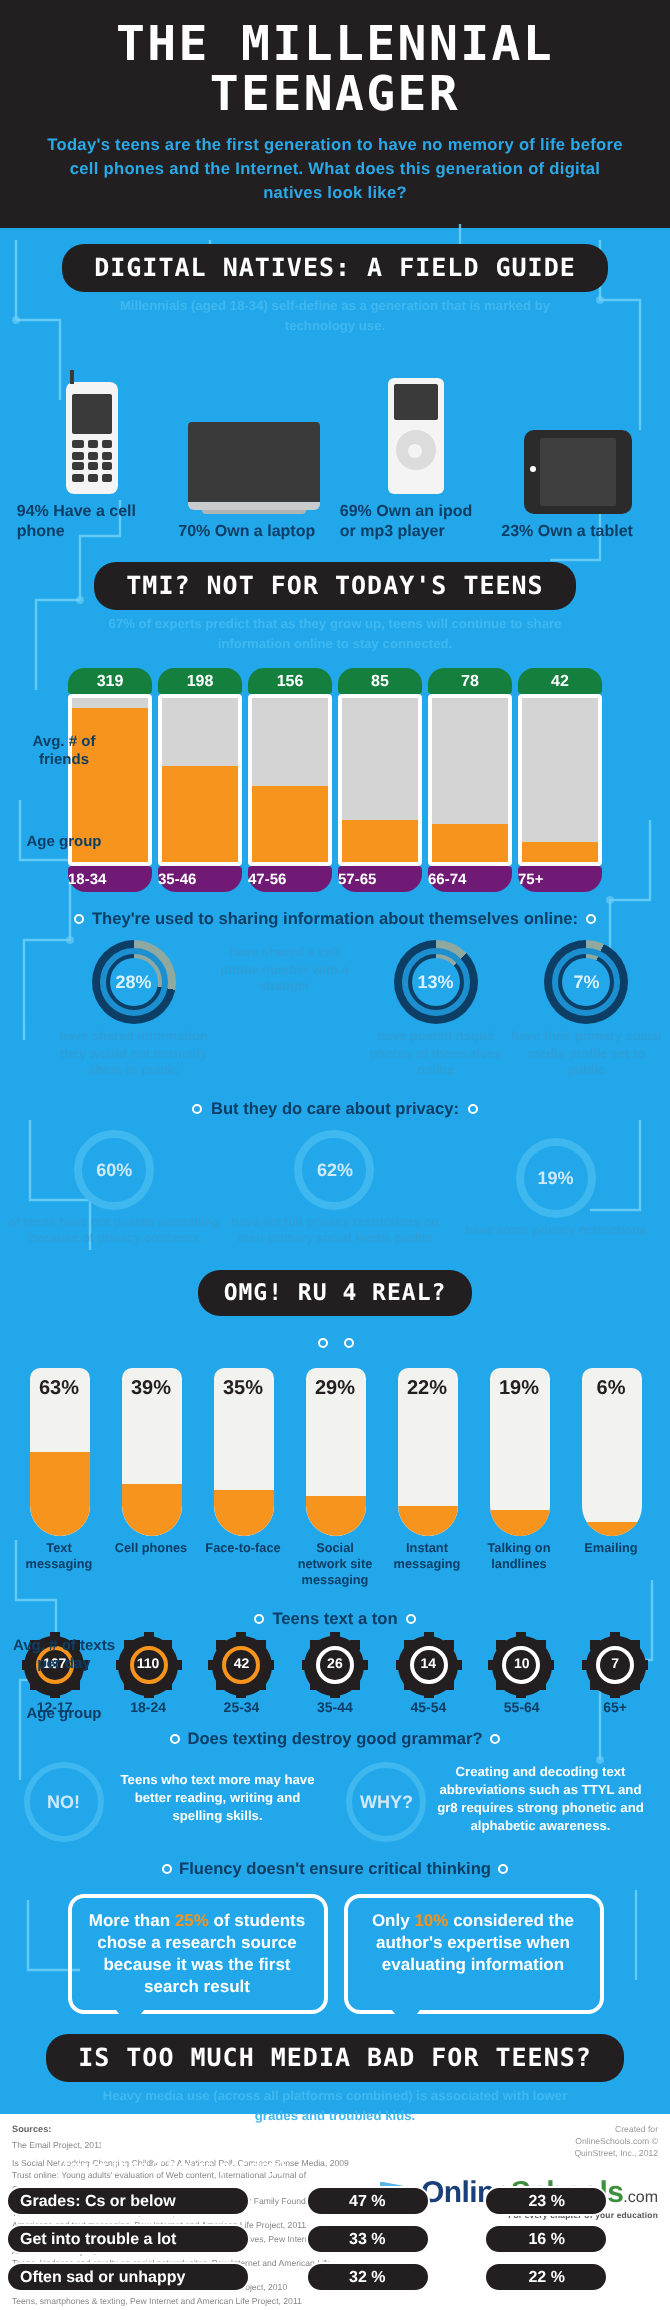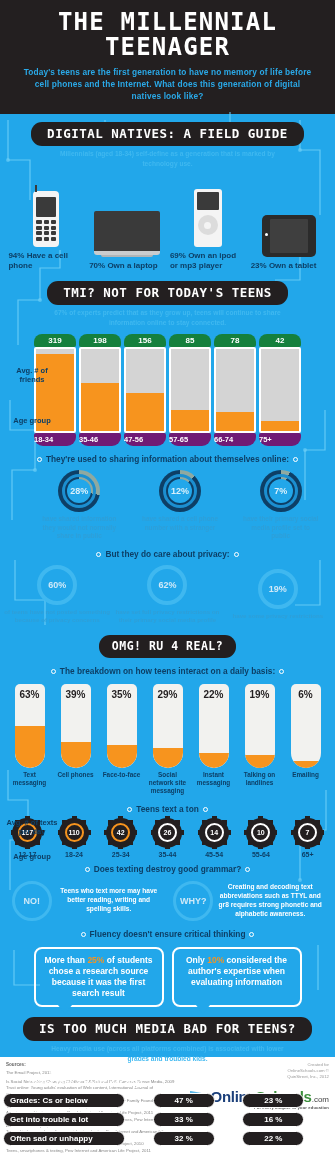--- a/index.html
+++ b/index.html
@@ -344,25 +344,28 @@
 
   <div class="donut-row" id="sharing-row">
       <div class="dcell">
         <div class="donut" style="background:conic-gradient(#8fa9a0 0 28%, #0d3f66 28% 100%)">
           <div class="ring2"></div>
           <div class="hole">28%</div>
         </div>
         <div class="dtxt">have shared information they would not normally share in public</div>
       </div>
       <div class="dcell">
-        <div class="donut" style="background:conic-gradient(#8fa9a0 0 12%, #0d3f66 12% 100%)">
+        <div class="dtxt">have shared a cell phone number with a stranger</div>
+      </div>
+      <div class="dcell">
+        <div class="donut" style="background:conic-gradient(#8fa9a0 0 13%, #0d3f66 13% 100%)">
           <div class="ring2"></div>
-          <div class="hole">12%</div>
-        </div>
-        <div class="dtxt">have shared a cell phone number with a stranger</div>
+          <div class="hole">13%</div>
+        </div>
+        <div class="dtxt">have posted risqué photos of themselves online</div>
       </div>
       <div class="dcell">
         <div class="donut" style="background:conic-gradient(#8fa9a0 0 7%, #0d3f66 7% 100%)">
           <div class="ring2"></div>
           <div class="hole">7%</div>
         </div>
         <div class="dtxt">have their primary social media profile set to public</div>
       </div>
     </div>
 
@@ -385,21 +388,21 @@
       </div>
     </div>
 
   <div style="padding-top:10px; position:relative; z-index:3;">
     <div class="pill-wrap">
       <span class="pill small">OMG! RU 4 REAL?</span>
     </div>
   </div>
 
   <div class="line-head">
-    <span class="dot"></span><span>The breakdown on how teens interact on a daily basis:</span><span class="dot"></span>
+    <span class="dot"></span><span class="dot"></span>
   </div>
 
   <div class="tubes" id="tubes-row">
       <div class="tcell">
         <div class="tube">
           <div class="tnum">63%</div>
           <div class="tfill" style="height:49%"></div>
         </div>
         <div class="tlbl">Text messaging</div>
       </div>

